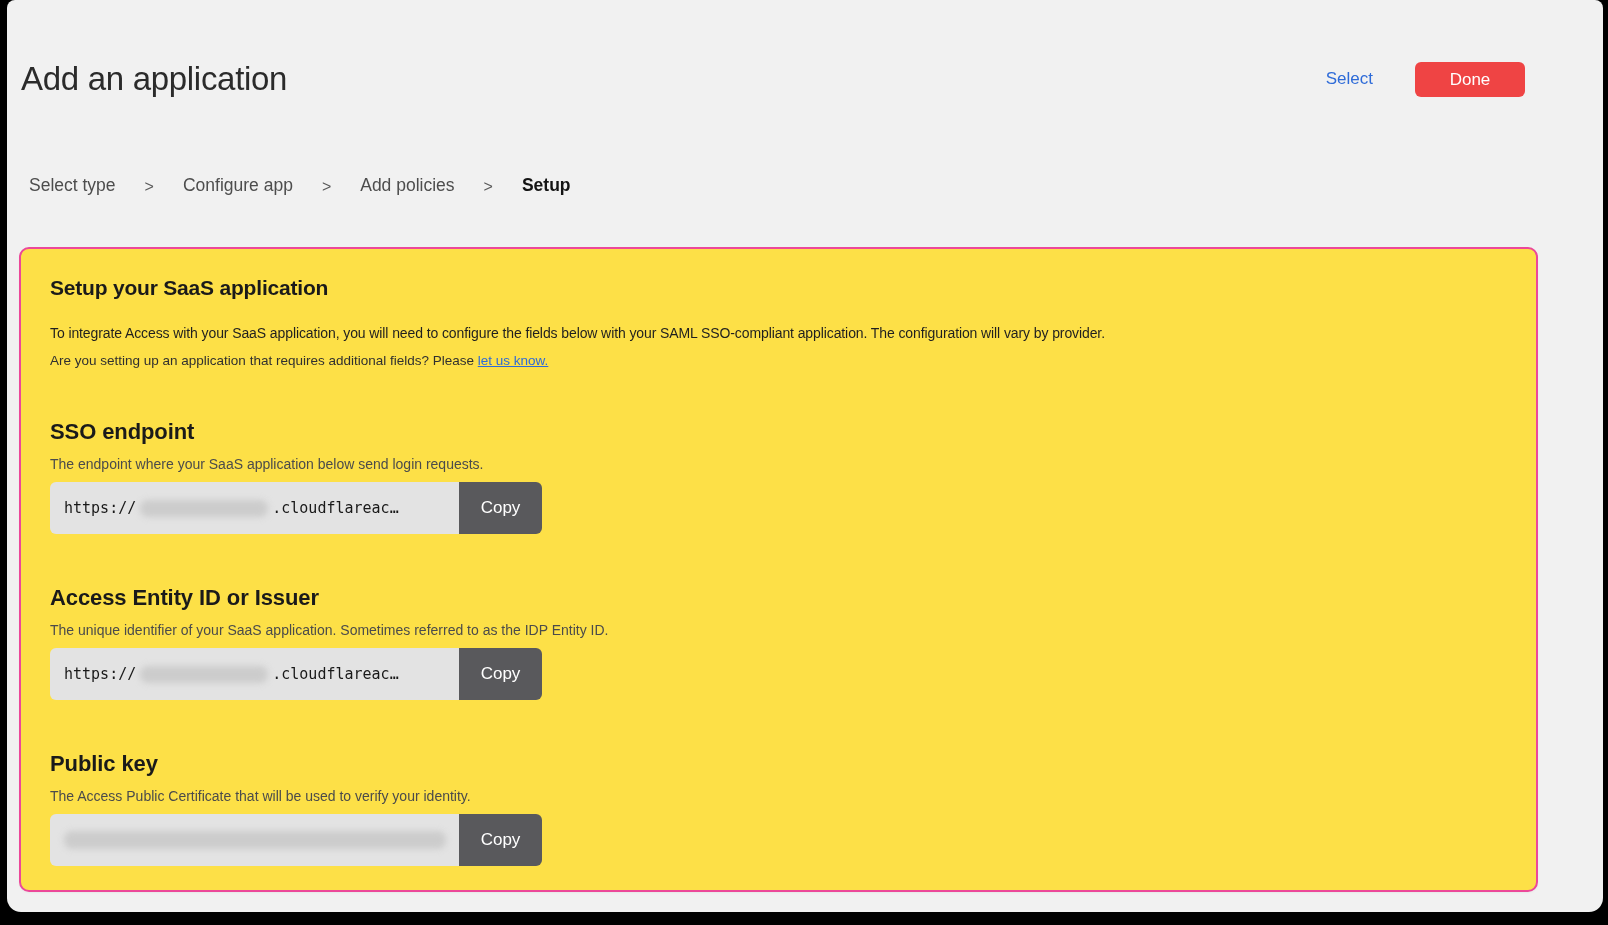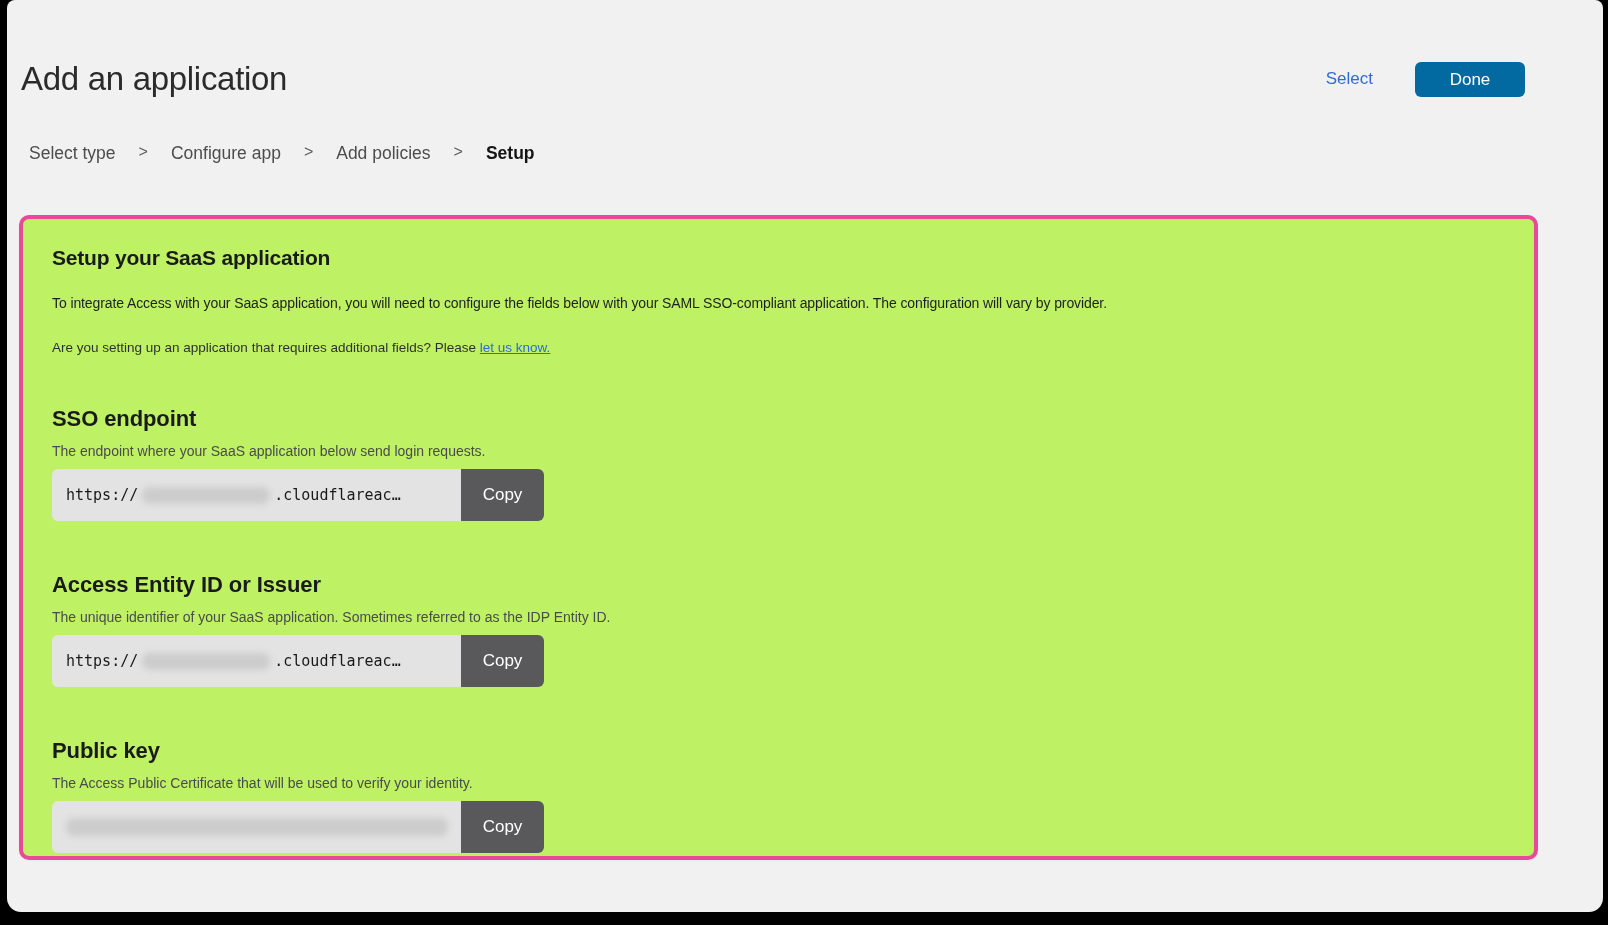--- a/index.html
+++ b/index.html
@@ -35,65 +35,65 @@
     font-size: 17px;
     color: #2e6bd8;
     background: none;
     border: none;
     cursor: pointer;
     font-family: "Liberation Sans", sans-serif;
   }
   .done-button {
     font-size: 17px;
     color: #ffffff;
-    background: #0369a1;
+    background: #ef4444;
     border: none;
     border-radius: 6px;
     padding: 8px 0;
     width: 110px;
     height: 35px;
     cursor: pointer;
     font-family: "Liberation Sans", sans-serif;
   }
   
   .breadcrumb {
     display: flex;
-    align-items: flex-start;
-    gap: 23px;
+    align-items: flex-end;
+    gap: 29px;
     padding: 45px 0 0 22px;
     font-size: 17.5px;
     color: #4d4d4d;
   }
   .breadcrumb .crumb { cursor: pointer; }
   .breadcrumb .sep { color: #5a5a5a; font-size: 16px; }
-  .breadcrumb .crumb.active { color: #141414; font-weight: 700; }
+  .breadcrumb .crumb.active { color: #141414; font-weight: 700; margin-top: 32px; }
   
   .card {
     margin: 51px 65px 0 12px;
-    background: #bef264;
-    border: 4px solid #ec4899;
+    background: #fde047;
+    border: 2px solid #ec4899;
     border-radius: 10px;
     box-shadow: 0 1px 2px rgba(0,0,0,0.04);
     padding: 27px 28px 49px 29px;
     height: 645px;
   }
   .card-heading {
     font-size: 21px;
     font-weight: 700;
     color: #1a1a1a;
     letter-spacing: -0.2px;
   }
   .card-intro {
     margin-top: 25px;
     font-size: 14px;
     color: #1f1f1f;
     letter-spacing: -0.1px;
   }
   .card-note {
-    margin-top: 29px;
+    margin-top: 12px;
     font-size: 13.5px;
     color: #303030;
   }
   .card-note a {
     color: #2e6bd8;
     text-decoration: underline;
     cursor: pointer;
   }
   
   .field-section { margin-top: 51px; }

